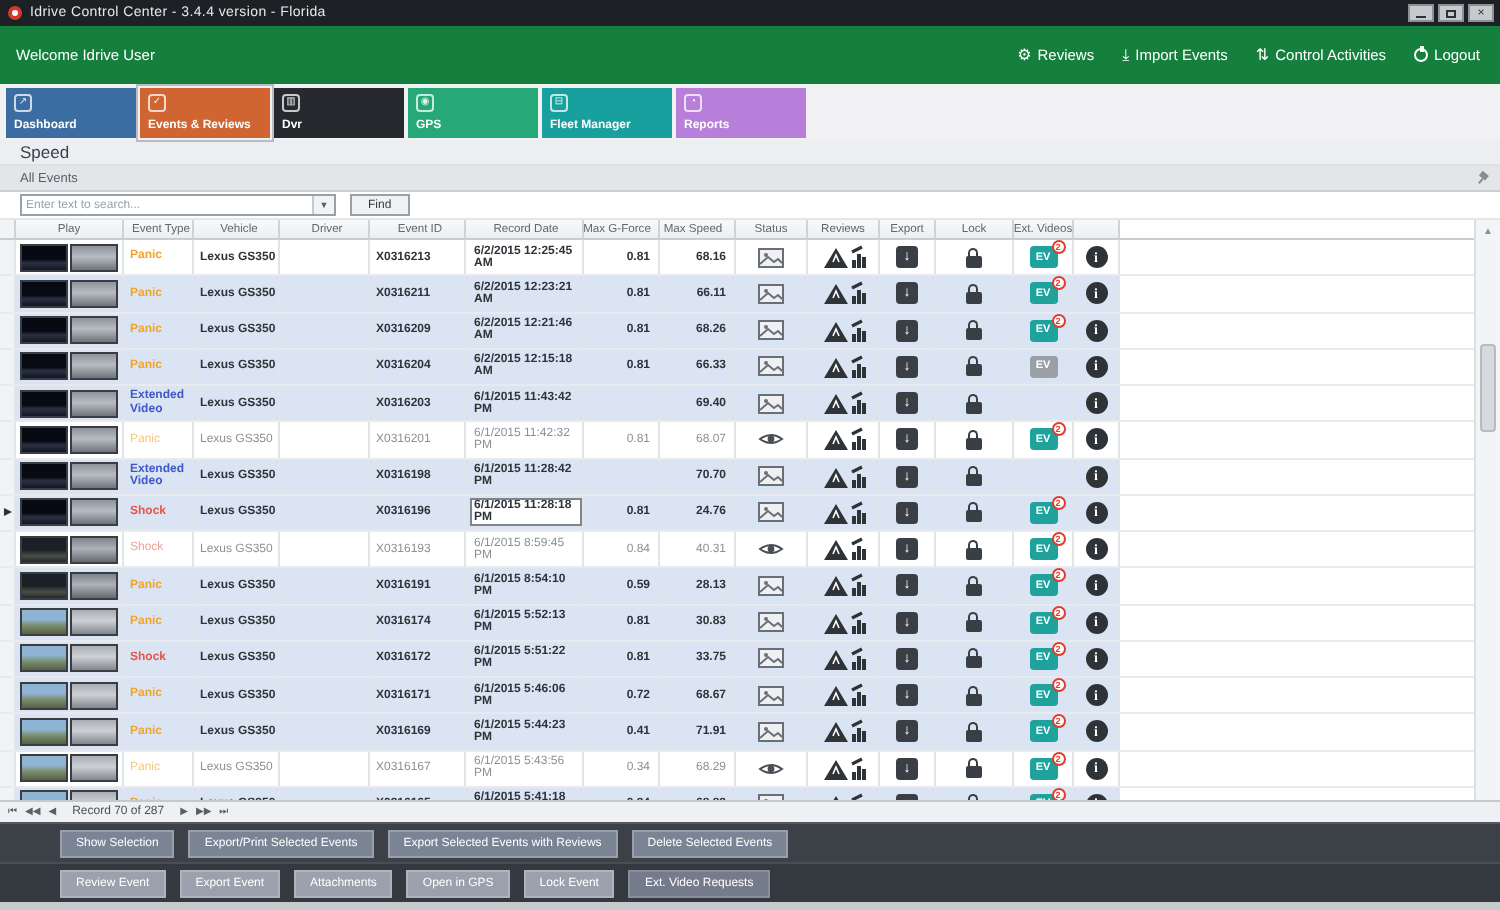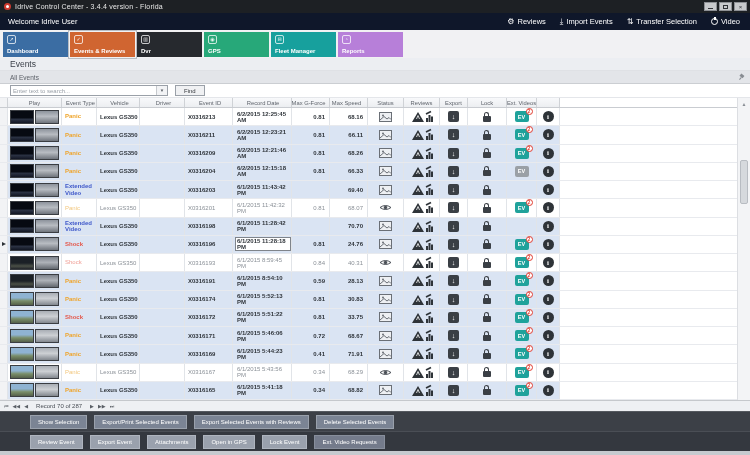--- a/index.html
+++ b/index.html
@@ -14,21 +14,21 @@
     margin:0 4px 0 4px;box-sizing:border-box;background:#fff;}
   .titlebar .title{flex:1;letter-spacing:.2px;}
   .win-controls{display:flex;gap:2px;margin-right:3px;}
   .win-btn{width:13px;height:9px;background:#c7c9cc;border:1px solid #8d9095;
     box-sizing:border-box;display:flex;align-items:center;justify-content:center;
     color:#2e3136;font-size:6px;line-height:1;}
   .glyph-min{width:5px;height:1px;background:#2e3136;margin-top:3px;}
   .glyph-max{width:5px;height:4px;border:1px solid #2e3136;box-sizing:border-box;}
 
   
-  .menubar{height:17px;background:#0f172a;color:#fff;display:flex;align-items:center;
+  .menubar{height:29px;background:#15803d;color:#fff;display:flex;align-items:center;
     font-size:7.5px;flex:0 0 auto;}
   .welcome{margin-left:8px;flex:1;}
   .menu-actions{display:flex;align-items:center;gap:14px;margin-right:10px;}
   .menu-item{display:flex;align-items:center;gap:3px;cursor:default;}
   .mi-glyph{font-size:8px;line-height:1;}
   .power-ic{width:7px;height:7px;border:1px solid #fff;border-radius:50%;
     position:relative;box-sizing:border-box;}
   .power-ic::after{content:"";position:absolute;left:2px;top:-2px;width:1px;height:3px;
     background:#3c4047;box-shadow:0 0 0 .5px #fff inset;border-left:1px solid #fff;}
 
@@ -221,25 +221,25 @@
       <span class="menu-item">
         <span class="mi-glyph">⚙</span>
         <span>Reviews</span>
       </span>
       <span class="menu-item">
         <span class="mi-glyph">⤓</span>
         <span>Import Events</span>
       </span>
       <span class="menu-item">
         <span class="mi-glyph">⇅</span>
-        <span>Transfer Selection</span>
+        <span>Control Activities</span>
       </span>
       <span class="menu-item">
         <span class="power-ic"></span>
-        <span>Video</span>
+        <span>Logout</span>
       </span>
     </span>
   </div>
 
   <div class="tabstrip">
     <div class="tab" style="background: rgb(59, 109, 163);">
       <span class="tab-ic">↗</span>
       <span class="tab-label">Dashboard</span>
     </div>
     <div class="tab selected" style="background: rgb(208, 101, 49);">
@@ -257,21 +257,21 @@
     <div class="tab" style="background: rgb(23, 160, 157);">
       <span class="tab-ic">⊟</span>
       <span class="tab-label">Fleet Manager</span>
     </div>
     <div class="tab" style="background: rgb(183, 127, 217);">
       <span class="tab-ic">◔</span>
       <span class="tab-label">Reports</span>
     </div>
   </div>
 
-  <div class="page-header">Events</div>
+  <div class="page-header">Speed</div>
 
   <div class="panel-header">
     <span class="ph-label">All Events</span>
     <span class="pin-ic"></span>
   </div>
 
   <div class="search-row">
     <span class="search-box">
       <input type="text" placeholder="Enter text to search..." style="">
       <span class="dd-btn">▼</span>

